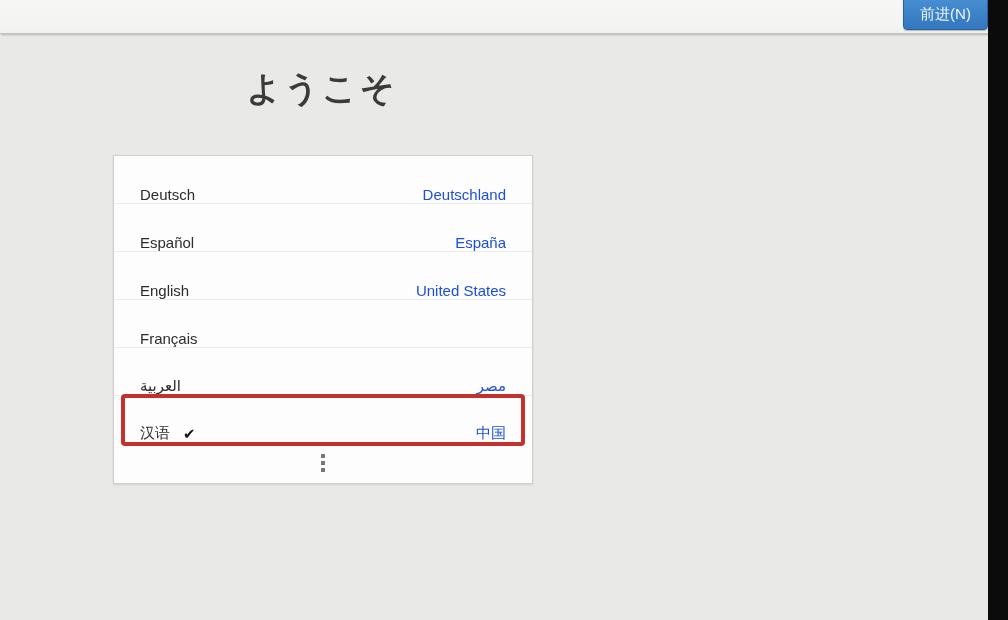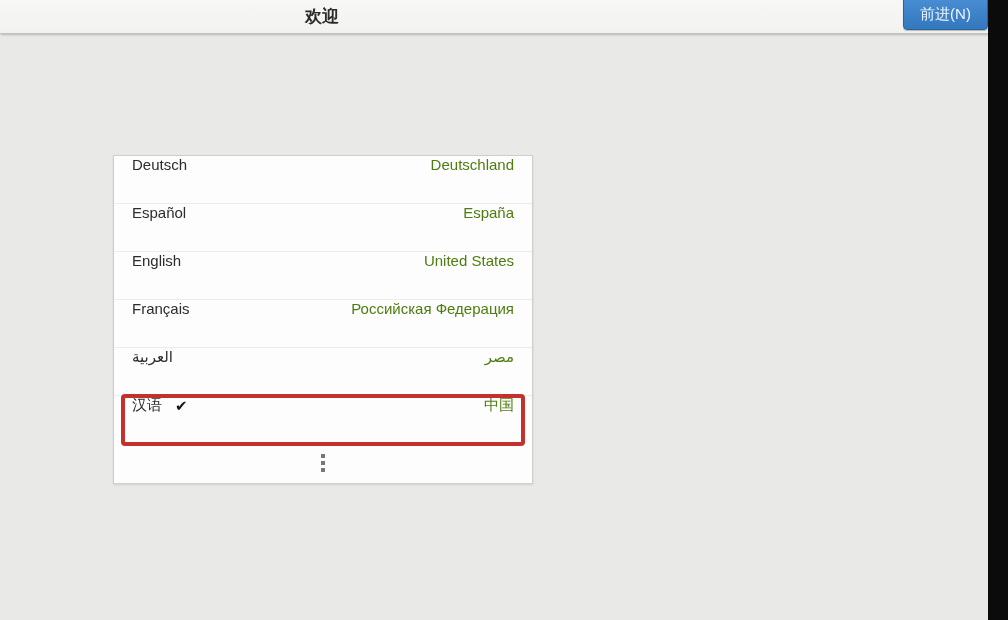--- a/index.html
+++ b/index.html
@@ -89,37 +89,37 @@
     width: 420px;
     box-sizing: border-box;
     background: #fdfdfd;
     border: 1px solid #cfcfcd;
     box-shadow: 0 1px 2px rgba(0,0,0,0.10);
     z-index: 1;
   }
   .lang-row {
     height: 47px;
     display: flex;
-    align-items: flex-start;
+    align-items: flex-end;
     justify-content: space-between;
-    padding: 0 18px;
+    padding: 0 26px;
     border-top: 1px solid #ececea;
     font-size: 15px;
     cursor: pointer;
     position: relative;
     background: #fdfdfd;
   }
   .lang-row:first-child { border-top: none; }
   .lang-left {
     display: flex;
     align-items: center;
     color: #2c2c2c;
   }
   .lang-region {
-    color: #4d7c0f;
+    color: #1d4ed8;
   }
   .check-icon {
     margin-left: 13px;
     color: #141414;
     font-size: 15px;
   }
   .red-outline {
     position: absolute;
     left: 7px;
     right: 7px;
@@ -148,24 +148,24 @@
     background: #767674;
     display: block;
   }
 </style>
 </head>
 <body>
 
 <div class="stage">
 
   <div class="topbar">
-    <div class="topbar-title">欢迎</div>
     <button class="forward-button">前进(N)</button>
   </div>
 
+  <h1 class="welcome-heading">ようこそ</h1>
 
   <div class="language-list">
 
     <div class="lang-row">
       <span class="lang-left">Deutsch</span>
       <span class="lang-region">Deutschland</span>
     </div>
 
     <div class="lang-row">
       <span class="lang-left">Español</span>
@@ -173,21 +173,20 @@
     </div>
 
     <div class="lang-row">
       <span class="lang-left">English</span>
       <span class="lang-region">United States</span>
     </div>
 
 
     <div class="lang-row">
       <span class="lang-left">Français</span>
-      <span class="lang-region">Российская Федерация</span>
     </div>
 
     <div class="lang-row">
       <span class="lang-left">العربية</span>
       <span class="lang-region">مصر</span>
     </div>
 
 
     <div class="lang-row selected">
       <span class="lang-left">

